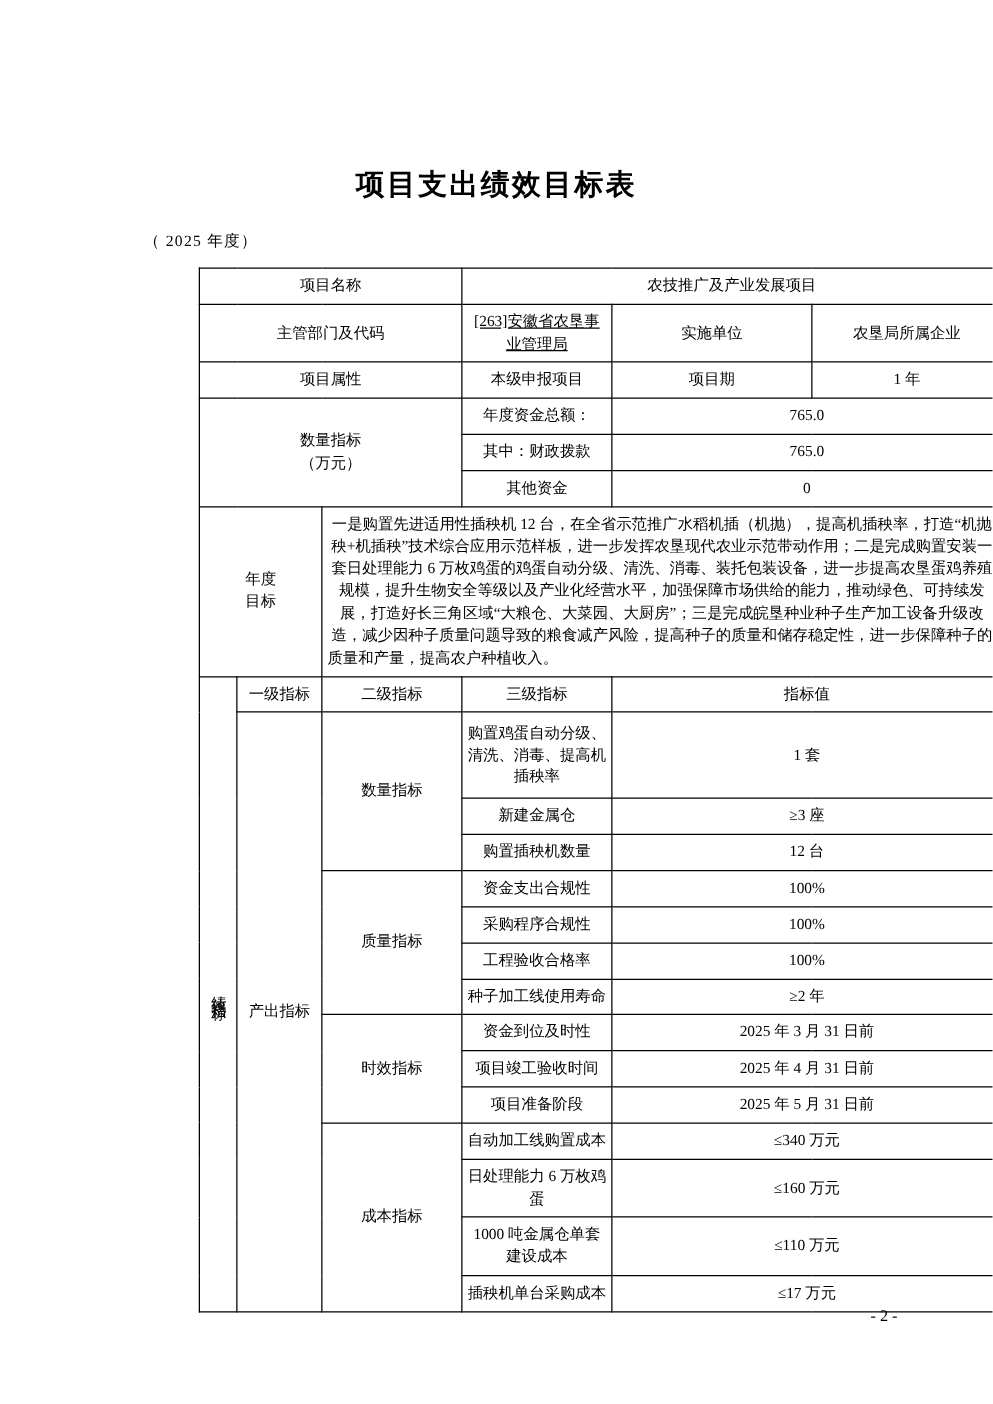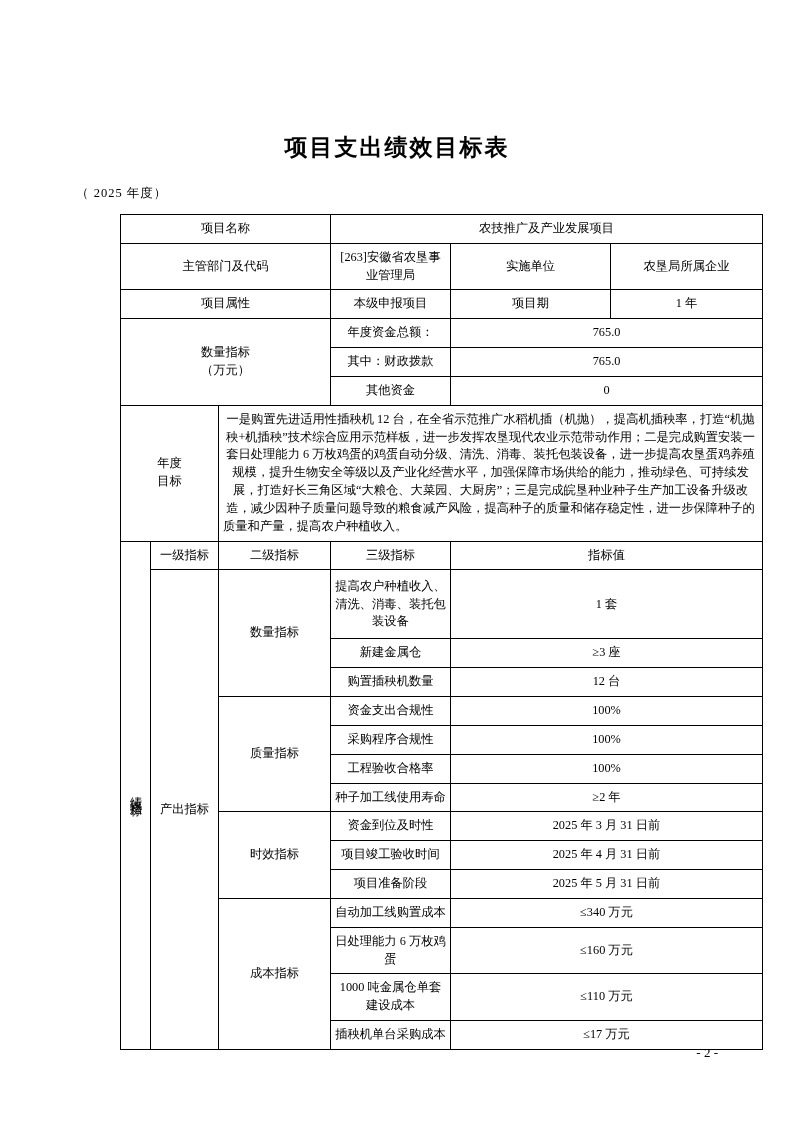--- a/index.html
+++ b/index.html
@@ -11,21 +11,21 @@
     width: 794px;
     height: 1123px;
     font-family: "Liberation Serif", "DejaVu Serif", serif;
     color: #000000;
     position: relative;
   }
   .page {
     width: 794px;
     height: 1123px;
     box-sizing: border-box;
-    padding: 0 76px;
+    padding: 0 115px;
     position: relative;
   }
   .doc-title {
     text-align: center;
     font-size: 23px;
     font-weight: bold;
     letter-spacing: 2px;
     padding-top: 132px;
     margin: 0;
   }
@@ -51,20 +51,21 @@
     vertical-align: middle;
     padding: 5px 4px;
   }
   td.lbl {
     text-align: center;
   }
   td.left {
     text-align: left;
     padding-left: 8px;
     padding-right: 8px;
+    text-decoration: underline;
   }
   td.just {
     text-align: justify;
     text-align-last: left;
     padding: 7px 7px;
     line-height: 1.62;
     font-size: 12.2px;
   }
   .vert {
     writing-mode: vertical-rl;
@@ -154,21 +155,21 @@
         <td>二级指标</td>
         <td>三级指标</td>
         <td colspan="2">指标值</td>
       </tr>
 
       <tr>
         <td rowspan="14">
           <span>产出指标</span>
         </td>
         <td rowspan="3">数量指标</td>
-        <td class="tall">提高农户种植收入、清洗、消毒、装托包装设备</td>
+        <td class="tall">购置鸡蛋自动分级、清洗、消毒、提高机插秧率</td>
         <td colspan="2">1 套</td>
       </tr>
       <tr>
         <td>新建金属仓</td>
         <td colspan="2">≥3 座</td>
       </tr>
       <tr>
         <td>购置插秧机数量</td>
         <td colspan="2">12 台</td>
       </tr>

